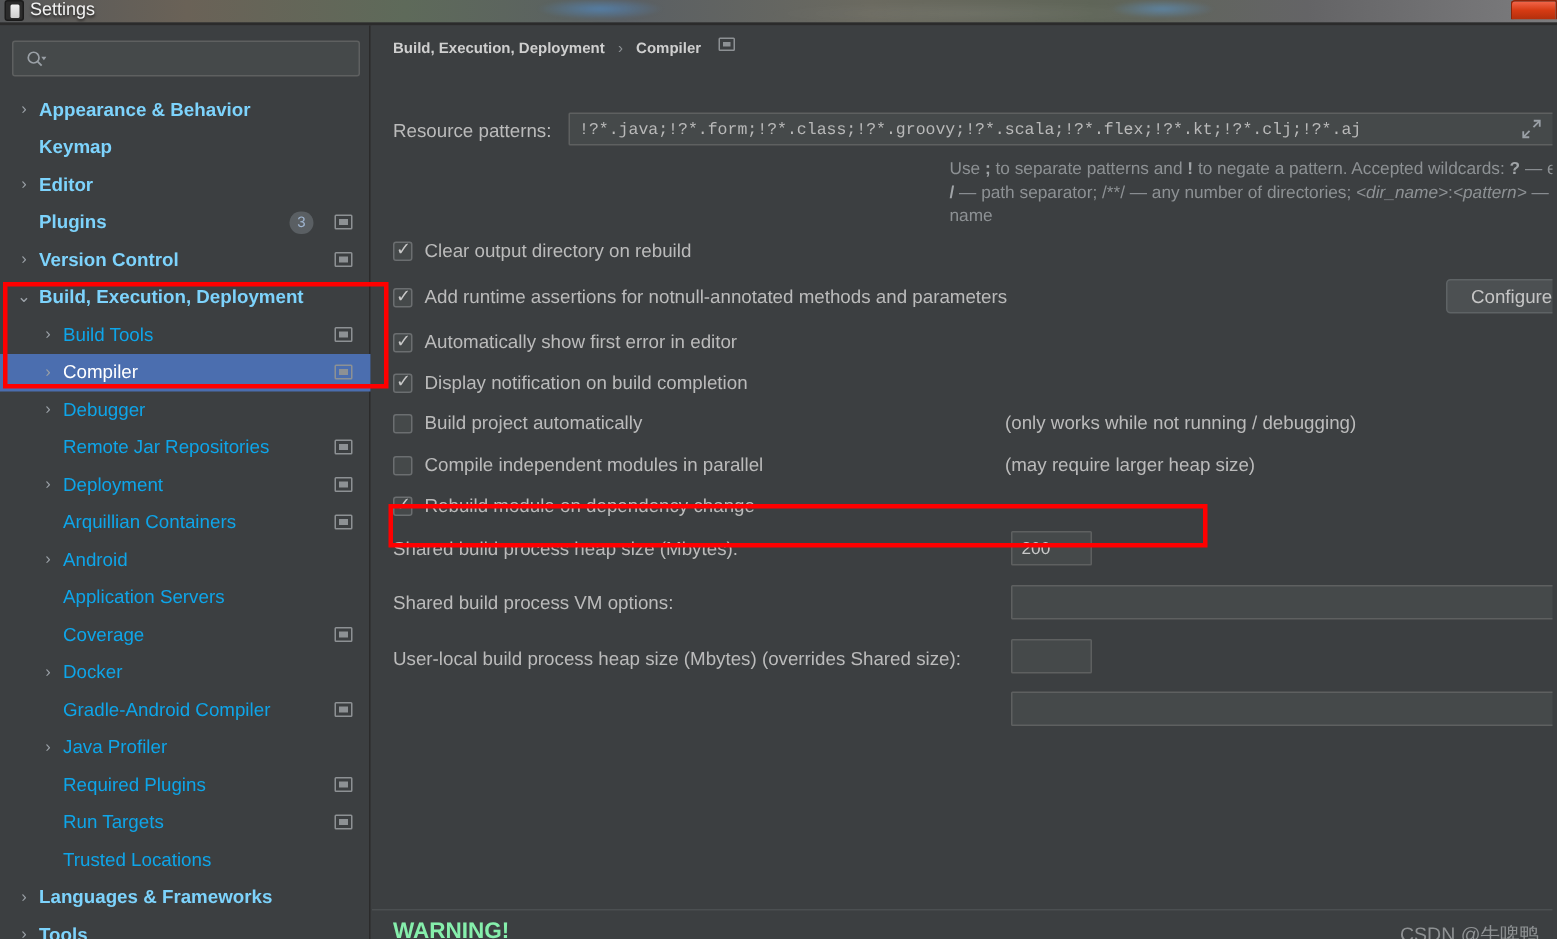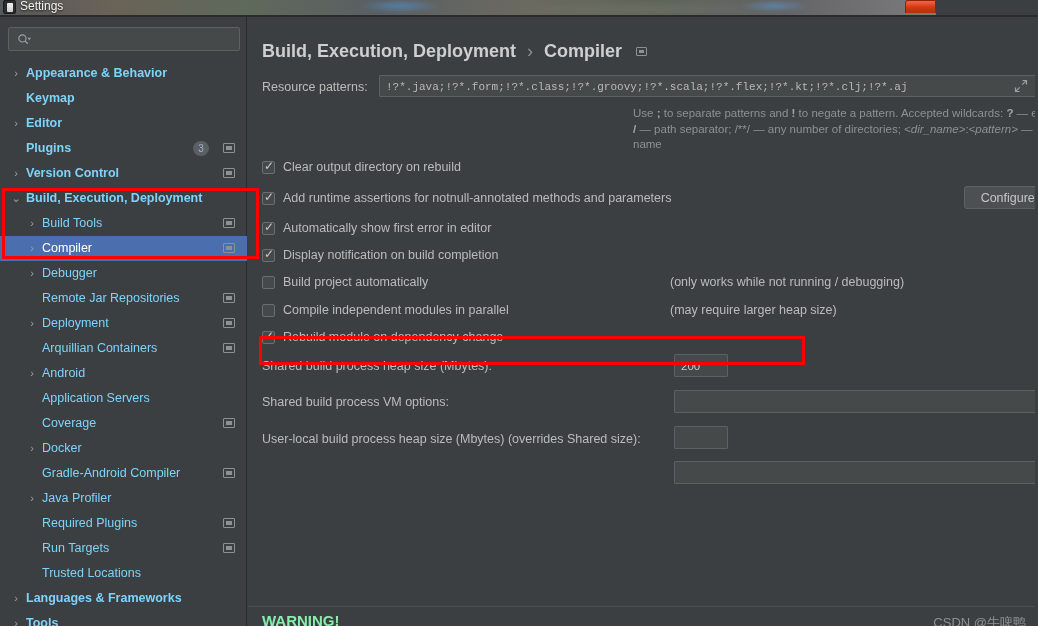--- a/index.html
+++ b/index.html
@@ -5,21 +5,21 @@
   * { box-sizing: border-box; margin: 0; padding: 0; }
   html, body {
     width: 1038px; height: 626px;
     overflow: hidden;
     font-family: "Liberation Sans", sans-serif;
     background: #3c3f41;
   }
 
   
   #titlebar {
-    position: absolute; left: 0; top: 0; width: 936px; height: 15px;
+    position: absolute; left: 0; top: 0; width: 1038px; height: 15px;
     background: linear-gradient(90deg,#56585a 0%, #6a6257 12%, #5e6a5a 26%,
                                 #5a5f63 40%, #6b6a60 56%, #5f6558 70%,
                                 #646466 84%, #7c7c7e 100%);
     overflow: hidden;
   }
   #titlebar .blurband {
     position:absolute; left:0; top:0; width:100%; height:100%;
     background:
       radial-gradient(ellipse 60px 10px at 400px 6px, rgba(80,150,220,.55), transparent 70%),
       radial-gradient(ellipse 50px 9px at 775px 6px, rgba(90,160,225,.5), transparent 70%),
@@ -80,21 +80,21 @@
   .tree-row {
     position:relative; height:25px; line-height:25px;
     white-space:nowrap; cursor:default;
   }
   .tree-row.selected { background:#4b6eaf; }
   .tree-row .arrow {
     position:absolute; top:0; width:12px; height:25px;
     color:#9aa0a6; font-size:11px; text-align:center; line-height:25px;
   }
   .tree-row .label {
-    position:absolute; top:0; font-size:12.5px; color:#7dd3fc;
+    position:absolute; top:0; font-size:12.5px; color:#0ea5e9;
     line-height:25px;
   }
   .tree-row.bold .label { font-weight:bold; color:#7dd3fc; }
   .tree-row.selected .label { color:#ffffff; }
   .badge {
     position:absolute; right:38px; top:5px;
     min-width:16px; height:15px; padding:0 4px;
     background:#5a5f63; color:#9fb4cf; border-radius:8px;
     font-size:10px; line-height:15px; text-align:center;
   }
@@ -110,22 +110,22 @@
   
   .lvl0 .arrow { left:10px; }  .lvl0 .label { left:26px; }
   .lvl1 .arrow { left:26px; }  .lvl1 .label { left:42px; }
 
   
   #content {
     position:absolute; left:248px; top:0; width:790px; height:609px;
     background:#3c3f41; overflow:hidden;
   }
   #breadcrumb {
-    position:absolute; left:14px; top:24px;
-    font-size:18px; font-weight:bold; color:#cfcfcf; white-space:nowrap;
+    position:absolute; left:14px; top:9px;
+    font-size:10px; font-weight:bold; color:#cfcfcf; white-space:nowrap;
   }
   #breadcrumb .sep { color:#8d9194; font-weight:normal; padding:0 6px; }
   #breadcrumb .crumb-icon {
     display:inline-block; width:11px; height:9px; margin-left:9px;
     border:1px solid #8d9194; border-radius:1px; position:relative; top:-1px;
   }
   #breadcrumb .crumb-icon:after{
     content:""; position:absolute; left:2px; top:2px; width:5px; height:3px;
     background:#8d9194;
   }

